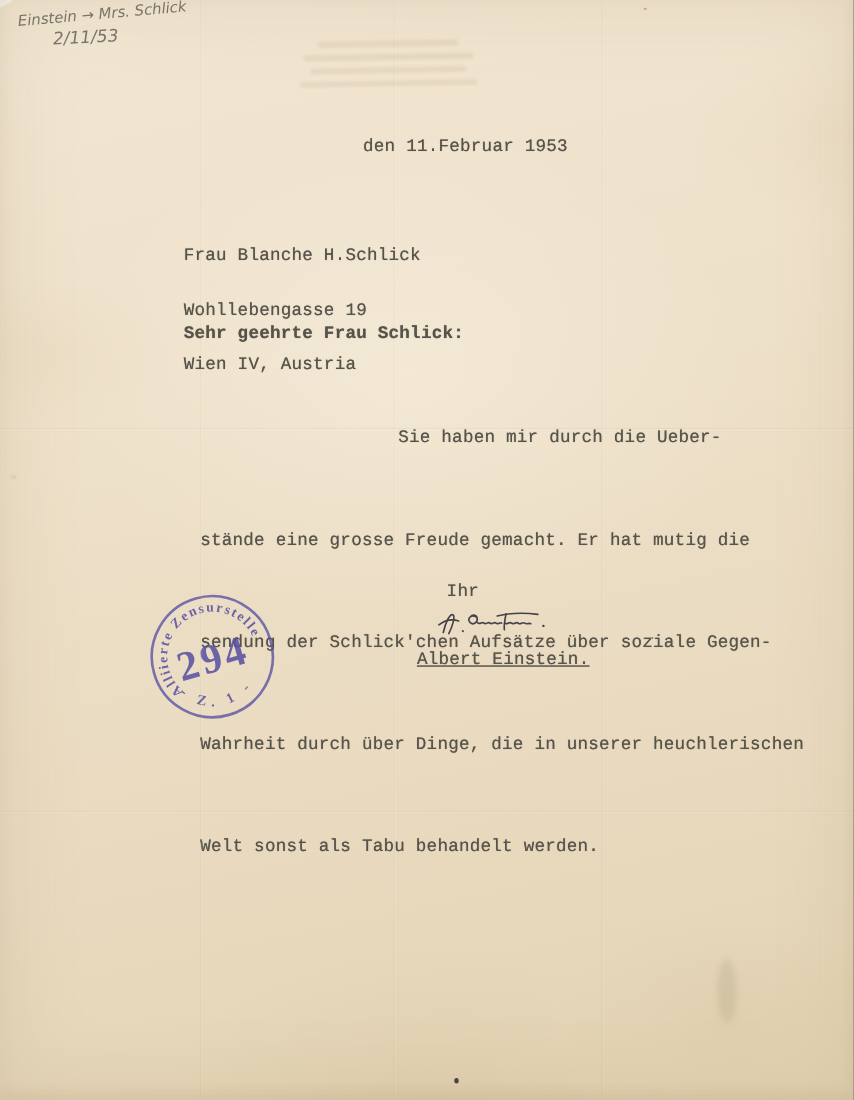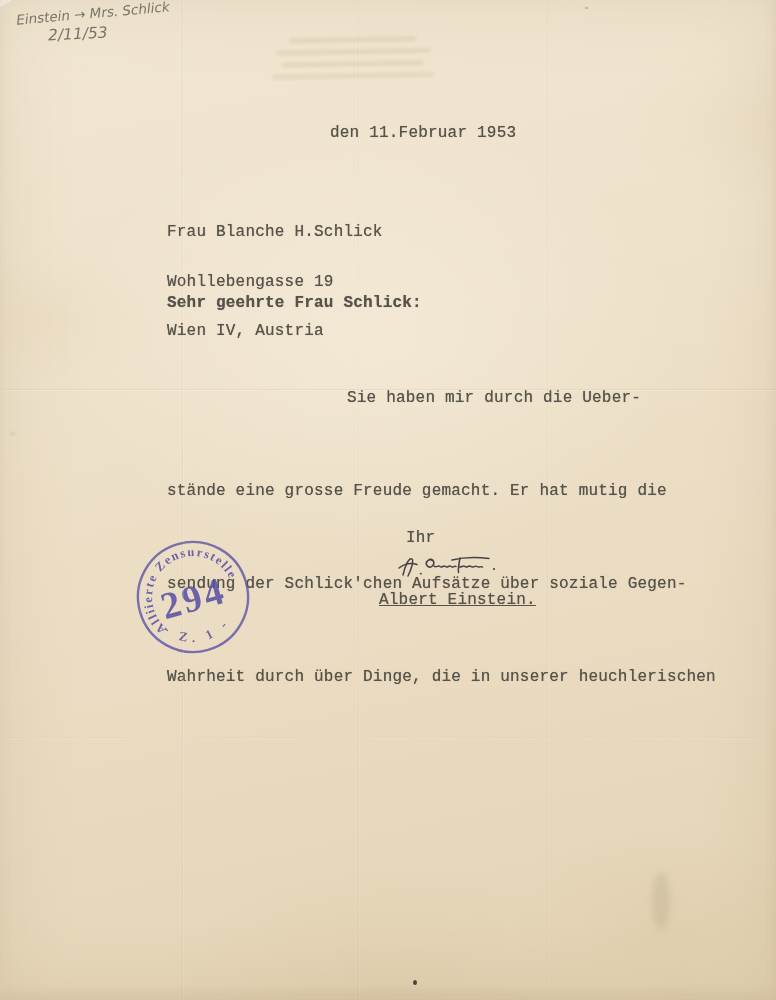--- a/index.html
+++ b/index.html
@@ -28,21 +28,21 @@
   }
   .typed { position:absolute; color:#56534a; font-size:16px; letter-spacing:.2px;
            text-shadow:0 0 .7px rgba(86,83,74,.75); white-space:pre; }
   .annotation { position:absolute; color:#63625a; font-style:italic;
                 font-family:"DejaVu Sans", sans-serif; opacity:.85; white-space:pre; }
   .anno1 { left:16px; top:5px; font-size:13.5px; transform:rotate(-5deg); }
   .anno2 { left:48px; top:25px; font-size:15.5px; transform:rotate(-3deg); }
   .date { left:330px; top:96px;margin-top:28px; }
   .recipient { left:167px; top:191px; line-height:16.5px; }
   .salutation { left:167px; top:294px;font-weight:bold; }
-  .body-block { left:167px; top:321px; line-height:31px; }
+  .body-block { left:182px; top:321px; line-height:31px; }
   .body-block .indent { padding-left:180px; }
   .closing { left:340px; top:480px; }
   .valediction { left:406px; top:529px; }
   .typed-name { left:379px; top:591px;text-decoration:underline; }
   .signature { position:absolute; left:396px; top:549px; }
   .stamp { position:absolute; left:103px; top:512px; }
   .embossed { position:absolute; left:268px; top:31px; width:170px; height:64px;
               transform:rotate(-1deg); filter:blur(1.6px); opacity:.55; }
   .embossed .bar { height:6px; border-radius:3px; margin:6px auto;
                    background:rgba(205,188,158,.55); box-shadow:0 1px 0 rgba(255,253,245,.5); }
@@ -82,20 +82,21 @@
     <div>Wien IV, Austria</div>
   </div>
 
   <div class="typed salutation">Sehr geehrte Frau Schlick:</div>
 
   <div class="typed body-block">
     <div class="indent">Sie haben mir durch die Ueber-</div>
     <div>stände eine grosse Freude gemacht. Er hat mutig die</div>
     <div>sendung der Schlick'chen Aufsätze über soziale Gegen-</div>
     <div>Wahrheit durch über Dinge, die in unserer heuchlerischen</div>
+    <div>Welt sonst als Tabu behandelt werden.</div>
   </div>
 
   <div class="typed valediction">Ihr</div>
 
   <svg class="signature" role="img" width="125" height="36" viewBox="0 0 125 36" aria-label="A. Einstein.">
     <g fill="none" stroke="#2f2d37" stroke-width="1.5" stroke-linecap="round" opacity="0.88">
       <path d="M7,26 C9,17 13,8 16,10 C18,12 15,21 12,27"></path>
       <path d="M3,19 C8,15 15,13.5 21,15.5"></path>
       <path d="M24.5,24.5 l0.6,0.4"></path>
       <path d="M37,12 C33,9 28.5,13 31,16.5 C33.5,20 38.5,17 37.8,13 C37.2,9.5 33,9.5 32,11.5"></path>

